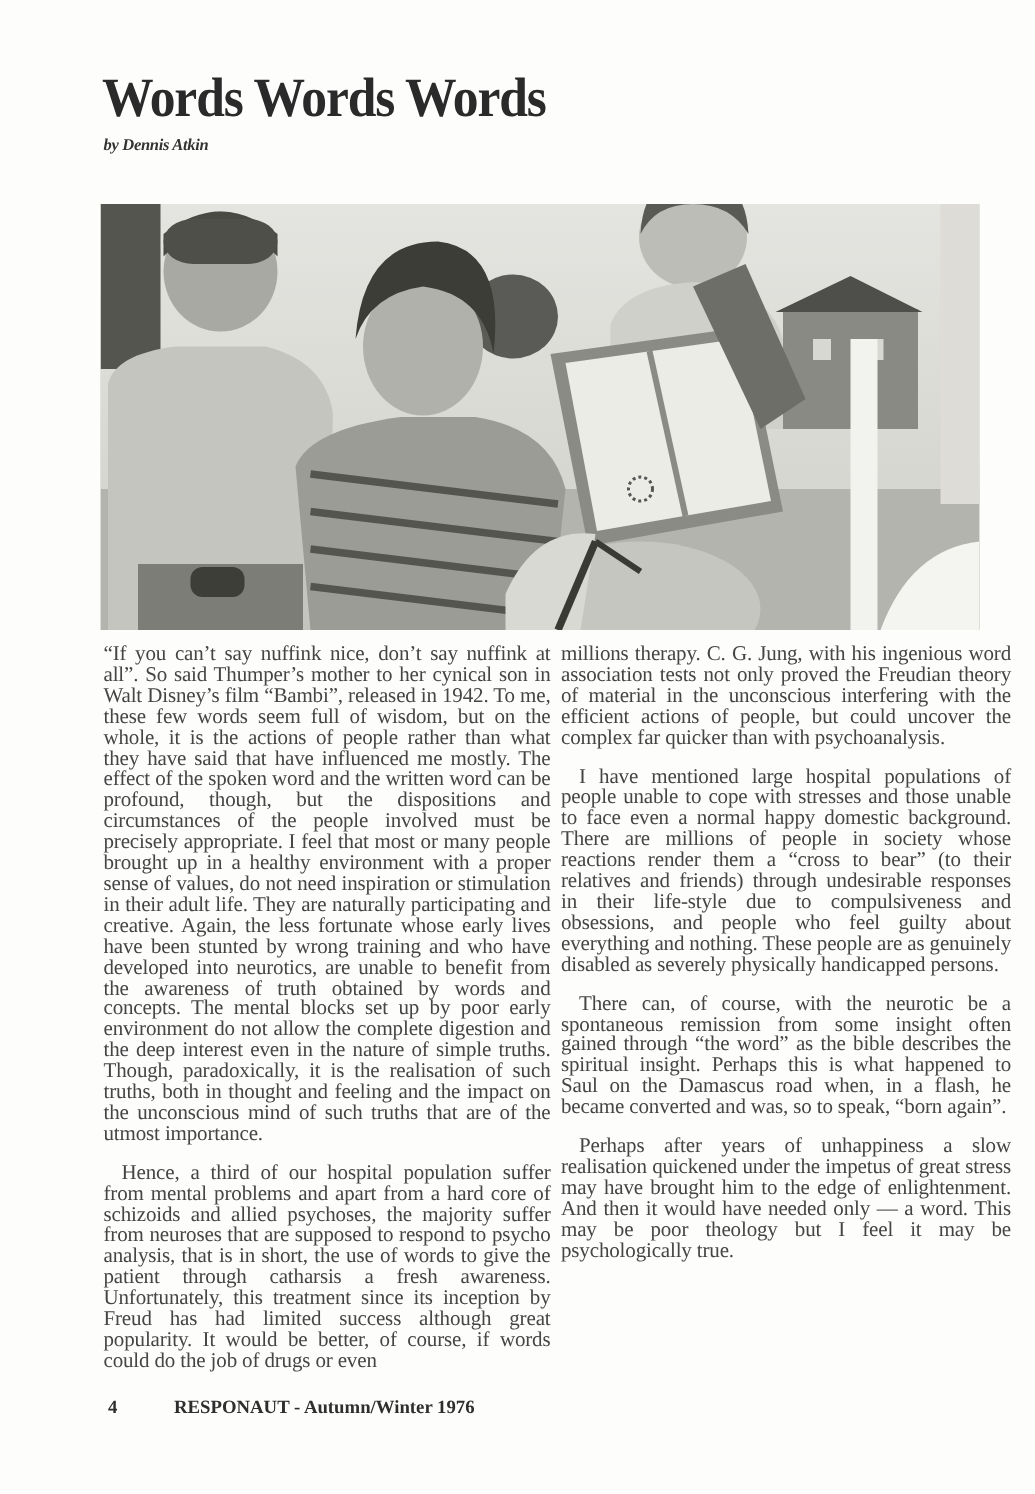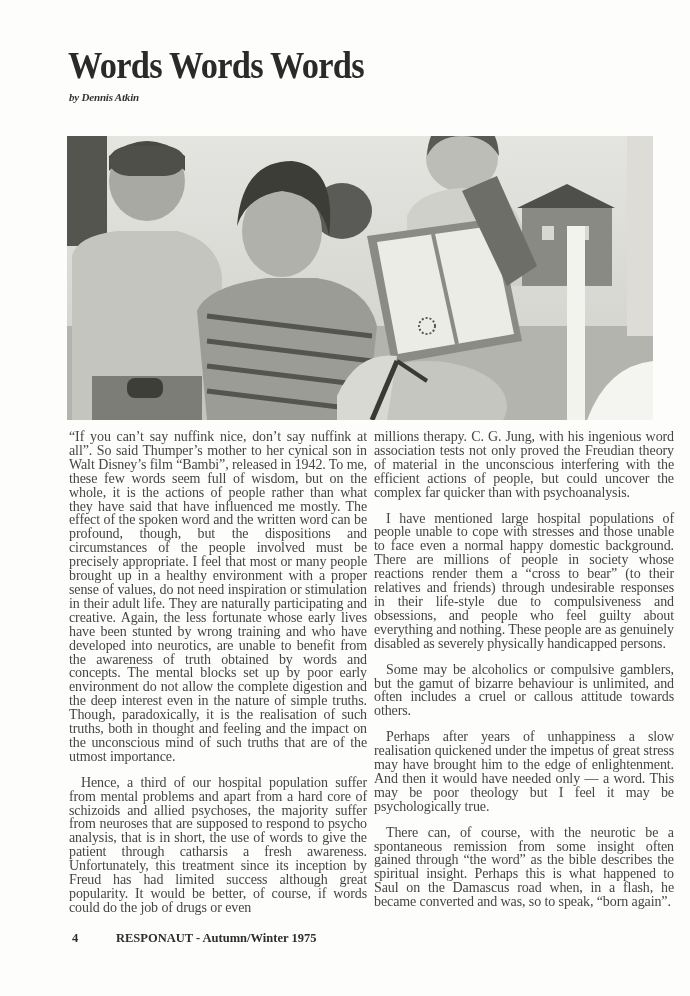--- a/index.html
+++ b/index.html
@@ -102,20 +102,19 @@
 </div>
 
 <div class="col col-left">
   <p>“If you can’t say nuffink nice, don’t say nuffink at all”. So said Thumper’s mother to her cynical son in Walt Disney’s film “Bambi”, released in 1942. To me, these few words seem full of wisdom, but on the whole, it is the actions of people rather than what they have said that have influenced me mostly. The effect of the spoken word and the written word can be profound, though, but the dispositions and circumstances of the people involved must be precisely appropriate. I feel that most or many people brought up in a healthy environment with a proper sense of values, do not need inspiration or stimulation in their adult life. They are naturally participating and creative. Again, the less fortunate whose early lives have been stunted by wrong training and who have developed into neurotics, are unable to benefit from the awareness of truth obtained by words and concepts. The mental blocks set up by poor early environment do not allow the complete digestion and the deep interest even in the nature of simple truths. Though, paradoxically, it is the realisation of such truths, both in thought and feeling and the impact on the unconscious mind of such truths that are of the utmost importance.</p>
   <p class="indent">Hence, a third of our hospital population suffer from mental problems and apart from a hard core of schizoids and allied psychoses, the majority suffer from neuroses that are supposed to respond to psycho analysis, that is in short, the use of words to give the patient through catharsis a fresh awareness. Unfortunately, this treatment since its inception by Freud has had limited success although great popularity. It would be better, of course, if words could do the job of drugs or even</p>
 </div>
 
 <div class="col col-right">
   <p>millions therapy. C. G. Jung, with his ingenious word association tests not only proved the Freudian theory of material in the unconscious interfering with the efficient actions of people, but could uncover the complex far quicker than with psychoanalysis.</p>
   <p class="indent">I have mentioned large hospital populations of people unable to cope with stresses and those unable to face even a normal happy domestic background. There are millions of people in society whose reactions render them a “cross to bear” (to their relatives and friends) through undesirable responses in their life-style due to compulsiveness and obsessions, and people who feel guilty about everything and nothing. These people are as genuinely disabled as severely physically handicapped persons.</p>
-  <p class="indent">Some may be alcoholics or compulsive gamblers, but the gamut of bizarre behaviour is unlimited, and often includes a cruel or callous attitude towards others.</p>
+  <p class="indent">There can, of course, with the neurotic be a spontaneous remission from some insight often gained through “the word” as the bible describes the spiritual insight. Perhaps this is what happened to Saul on the Damascus road when, in a flash, he became converted and was, so to speak, “born again”.</p>
   <p class="indent">Perhaps after years of unhappiness a slow realisation quickened under the impetus of great stress may have brought him to the edge of enlightenment. And then it would have needed only — a word. This may be poor theology but I feel it may be psychologically true.</p>
-  <p class="indent">There can, of course, with the neurotic be a spontaneous remission from some insight often gained through “the word” as the bible describes the spiritual insight. Perhaps this is what happened to Saul on the Damascus road when, in a flash, he became converted and was, so to speak, “born again”.</p>
 </div>
 
 <div class="footer">
-  <span class="pg">4</span><span>RESPONAUT - Autumn/Winter 1975</span>
+  <span class="pg">4</span><span>RESPONAUT - Autumn/Winter 1976</span>
 </div>
 
 </body></html>

